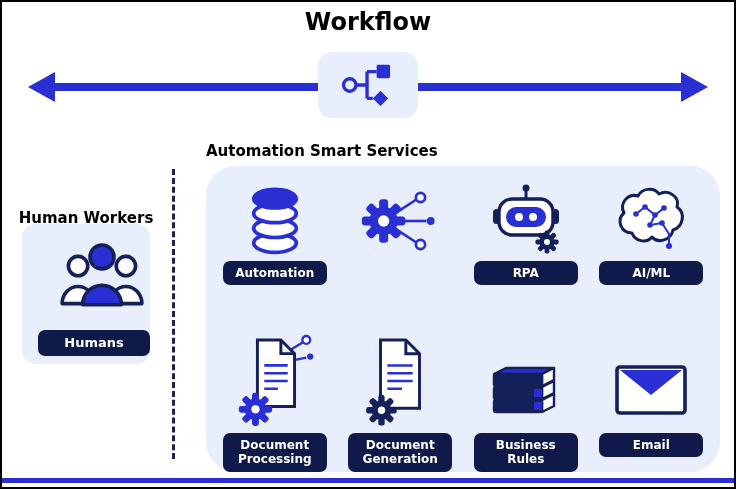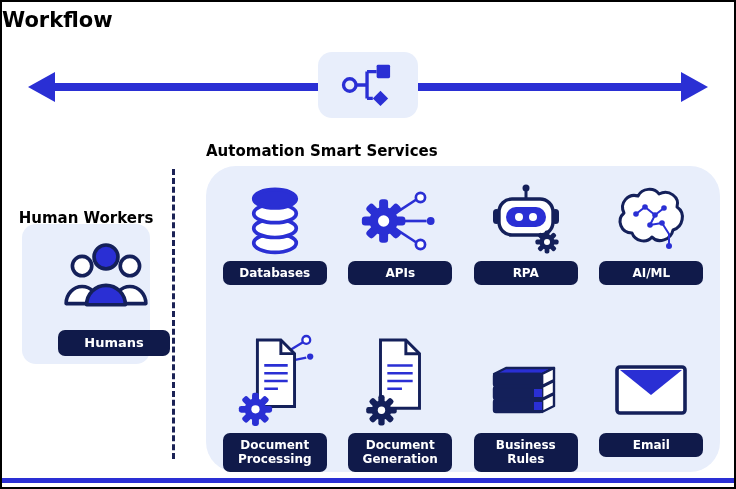--- a/index.html
+++ b/index.html
@@ -7,21 +7,21 @@
     width:736px;height:489px;
     box-sizing:border-box;
     border:2px solid #000;
     background:#fff;
     position:relative;
     overflow:hidden;
     font-family:"DejaVu Sans","Liberation Sans",sans-serif;
   }
   .title{
     position:absolute;top:6px;left:0;width:100%;
-    text-align:left;font-size:21px;font-weight:bold;color:#000;
+    text-align:center;font-size:24px;font-weight:bold;color:#000;
   }
   
   .arrow{position:absolute;top:70px;left:26px;right:26px;height:30px;}
   .arrow .shaft{position:absolute;top:11px;left:18px;right:18px;height:8px;background:#2a2fd4;}
   .arrow .head-l{position:absolute;left:0;top:0;width:0;height:0;
     border-top:15px solid transparent;border-bottom:15px solid transparent;border-right:27px solid #2a2fd4;}
   .arrow .head-r{position:absolute;right:0;top:0;width:0;height:0;
     border-top:15px solid transparent;border-bottom:15px solid transparent;border-left:27px solid #2a2fd4;}
   .chip{
     position:absolute;top:50px;left:50%;margin-left:-50px;width:100px;height:66px;
@@ -31,21 +31,21 @@
     position:absolute;top:140px;left:204px;width:514px;text-align:left;
     font-size:15px;font-weight:bold;color:#000000;
   }
   .hw-heading{
     position:absolute;top:195px;left:0px;width:168px;text-align:center;
     font-size:15px;font-weight:bold;color:#000;margin-top:12px;
   }
   .human-box{
     position:absolute;left:20px;top:222px;width:128px;height:140px;
     background:#e8eefb;border-radius:14px;
-    display:flex;flex-direction:column;align-items:flex-start;justify-content:flex-end;
+    display:flex;flex-direction:column;align-items:flex-end;justify-content:flex-end;
     padding-bottom:8px;box-sizing:border-box;padding-left:36px;
   }
   .human-box .icon-wrap{flex:1;display:flex;align-items:center;justify-content:center;}
   .divider{
     position:absolute;left:170px;top:167px;height:290px;width:0;
     border-left:3px dashed #1b2256;
   }
   .panel{
     position:absolute;left:204px;top:164px;width:514px;height:306px;
     background:#e8eefb;border-radius:30px;box-sizing:border-box;
@@ -127,39 +127,38 @@
       <div class="icon-box r1">
         <svg width="60" height="74" viewBox="0 0 64 80">
           <g stroke="#2a2fd4" stroke-width="4" fill="#fff">
             <ellipse cx="32" cy="66" rx="23" ry="10"></ellipse>
             <ellipse cx="32" cy="50" rx="23" ry="10"></ellipse>
             <ellipse cx="32" cy="34" rx="23" ry="10"></ellipse>
             <ellipse cx="32" cy="18" rx="23" ry="10" fill="#2a2fd4"></ellipse>
           </g>
         </svg>
       </div>
-      <div class="badge">Databases</div>
+      <div class="badge">Automation</div>
     </div>
 
     <div class="service">
       <div class="icon-box r1">
         <svg width="86" height="70" viewBox="0 0 84 68">
           <g stroke="#2a2fd4" stroke-width="2.6" fill="none">
             <path d="M38,26 L58,13"></path>
               <path d="M42,34 H68"></path>
               <path d="M38,42 L58,55"></path>
           </g>
           <use href="#gear8" fill="#2a2fd4" transform="translate(26,34) scale(1.25)"></use>
           <circle cx="26" cy="34" r="5.5" fill="#fff"></circle>
           <circle cx="62" cy="11" r="4.5" fill="#fff" stroke="#2a2fd4" stroke-width="2.6"></circle>
           <circle cx="72" cy="34" r="3.8" fill="#2a2fd4"></circle>
           <circle cx="62" cy="57" r="4.5" fill="#fff" stroke="#2a2fd4" stroke-width="2.6"></circle>
         </svg>
       </div>
-      <div class="badge">APIs</div>
     </div>
 
     <div class="service">
       <div class="icon-box r1">
         <svg width="84" height="74" viewBox="0 0 84 74">
           <line x1="42" y1="8" x2="42" y2="18" stroke="#14205a" stroke-width="3"></line>
           <circle cx="42" cy="6" r="3.5" fill="#14205a"></circle>
           <rect x="9" y="27" width="7" height="15" rx="3.5" fill="#14205a"></rect>
           <rect x="68" y="27" width="7" height="15" rx="3.5" fill="#14205a"></rect>
           <rect x="15" y="17" width="54" height="36" rx="13" fill="#fff" stroke="#14205a" stroke-width="3.4"></rect>

